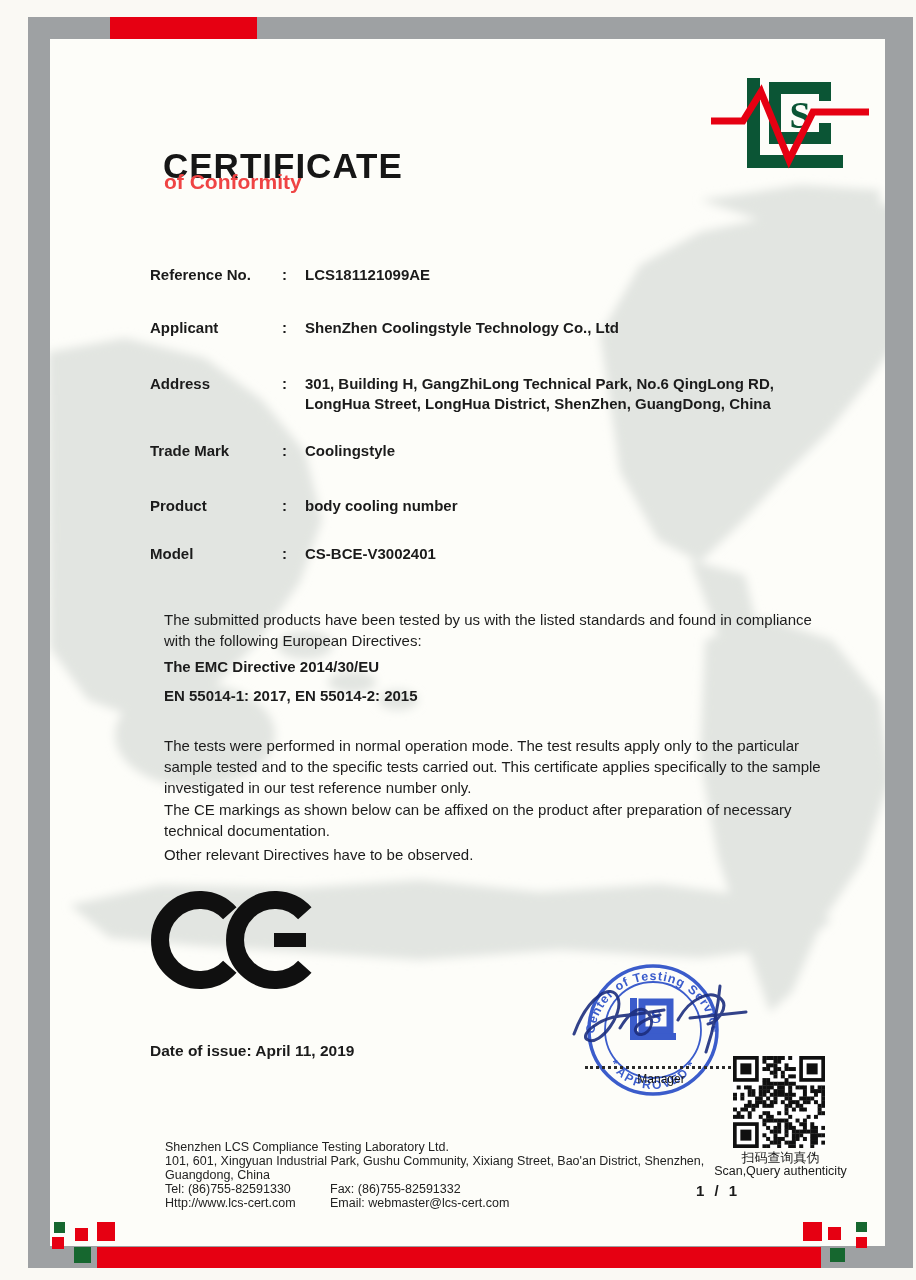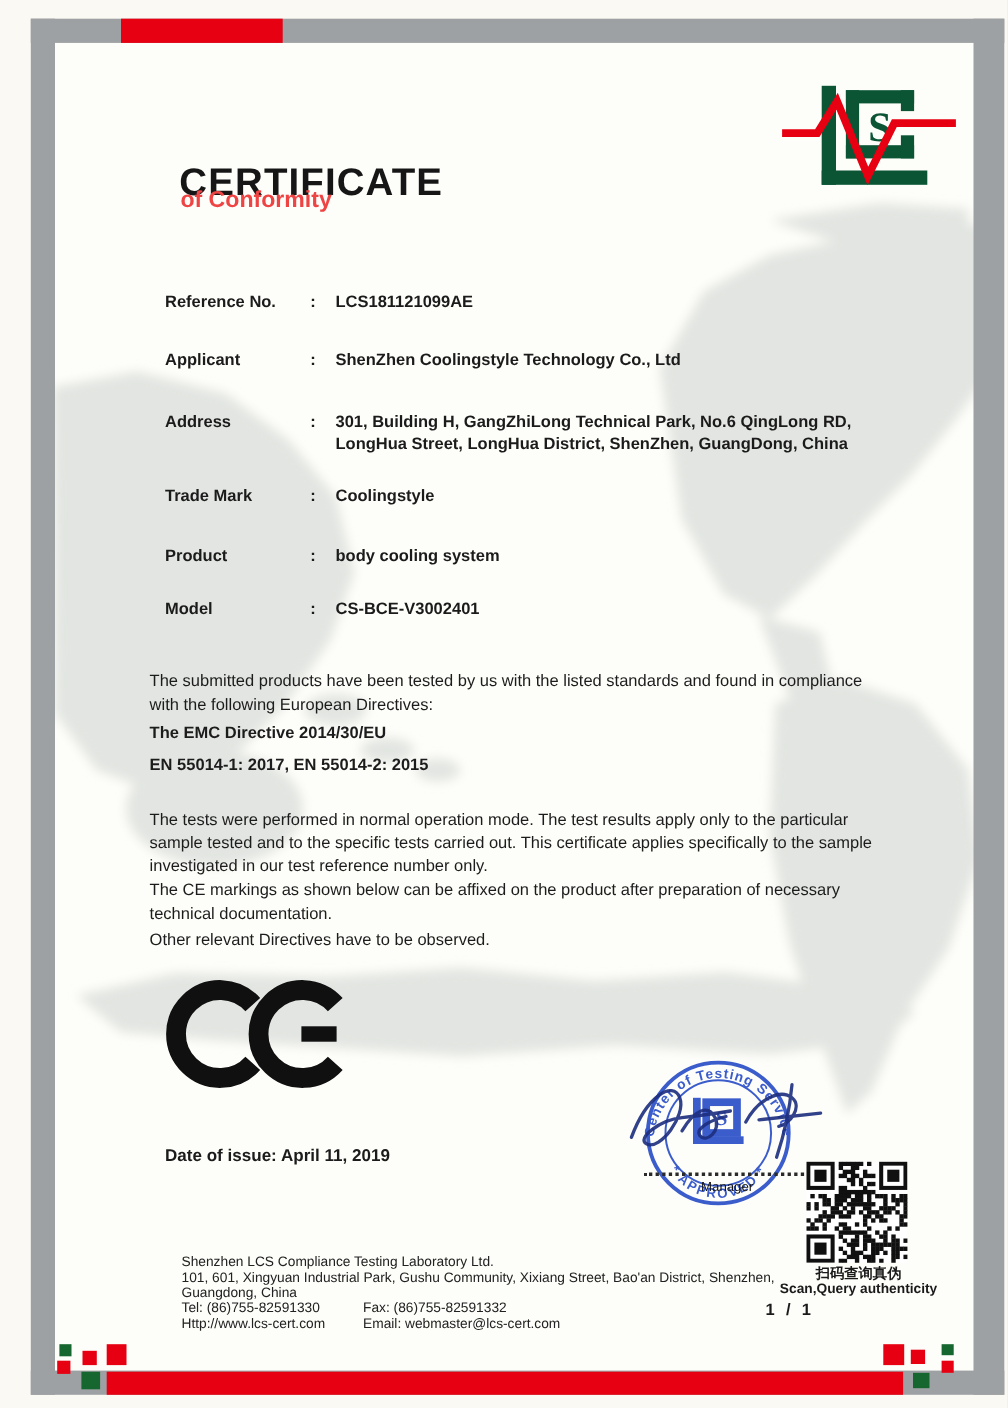--- a/index.html
+++ b/index.html
@@ -25,34 +25,34 @@
   .logo-svg { left:705px; top:68px; width:170px; height:118px; }
   
   .title-main { left:163px; top:146px; font-size:35px; font-weight:bold; letter-spacing:1px; color:#161616; }
   .title-sub  { left:164px; top:170px; font-size:21px; font-weight:bold; color:#ef4444; }
   
   .field { position:absolute; left:150px; display:flex; font-size:15px; font-weight:bold; line-height:20px; }
   .field .f-label { width:132px; }
   .field .f-colon { width:23px; }
   .field .f-value { width:490px; white-space:pre-line; }
   
-  .para { position:absolute; left:136px; width:680px; font-size:15px; line-height:21px; white-space:pre-line; color:#1c1c1c; }
+  .para { position:absolute; left:164px; width:680px; font-size:15px; line-height:21px; white-space:pre-line; color:#1c1c1c; }
   .para.bold { font-weight:bold; }
   
   .ce-svg { left:148px; top:888px; width:165px; height:104px; }
   
   .date-line { left:150px; top:1042px; font-size:15.5px; font-weight:bold; }
   
   .stamp-svg { left:573px; top:950px; width:160px; height:160px; opacity:.92; }
   .sig-svg { left:560px; top:968px; width:215px; height:100px; }
   .dotted-line { left:585px; top:1066px; width:152px; border-top:3px dotted #2a2a2a; }
   .manager { left:585px; top:1072px; width:152px; text-align:center; font-size:12px; color:#141414; }
   
   .qr-svg { left:733px; top:1056px; width:92px; height:92px; }
-  .qr-cap { position:absolute; left:703px; width:155px; text-align:center; font-weight:bold; color:#1a1a1a; }
+  .qr-cap { position:absolute; left:703px; width:155px; text-align:center; font-weight:normal; color:#1a1a1a; }
   .qr-cap.zh { top:1149px; font-size:13px; }
   .qr-cap.en { top:1164px; font-size:12.5px; }
   .page-num { left:696px; top:1182px; font-size:15px; font-weight:bold; letter-spacing:3px; }
   
   .foot { position:absolute; font-size:12.5px; line-height:14px; color:#222; }
   .f1 { left:165px; top:1140px; }
   .f2 { left:165px; top:1154px; }
   .f3 { left:165px; top:1168px; }
   .f-tel { left:165px; top:1182px; }
   .f-fax { left:330px; top:1182px; }
@@ -146,21 +146,21 @@
 LongHua Street, LongHua District, ShenZhen, GuangDong, China</span>
   </div>
   <div class="field" style="top:441px">
     <span class="f-label">Trade Mark</span>
     <span class="f-colon">:</span>
     <span class="f-value">Coolingstyle</span>
   </div>
   <div class="field" style="top:496px">
     <span class="f-label">Product</span>
     <span class="f-colon">:</span>
-    <span class="f-value">body cooling system</span>
+    <span class="f-value">body cooling number</span>
   </div>
   <div class="field" style="top:544px">
     <span class="f-label">Model</span>
     <span class="f-colon">:</span>
     <span class="f-value">CS-BCE-V3002401</span>
   </div>
 
   <div class="para" style="top:609px">The submitted products have been tested by us with the listed standards and found in compliance
 with the following European Directives:</div>
   <div class="para bold" style="top:656px">The EMC Directive 2014/30/EU</div>

